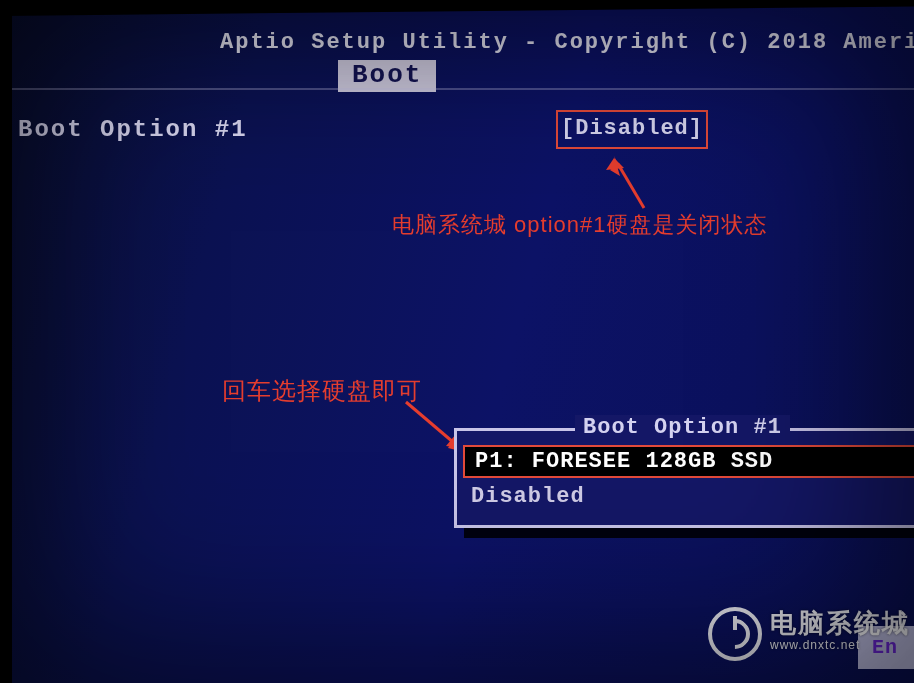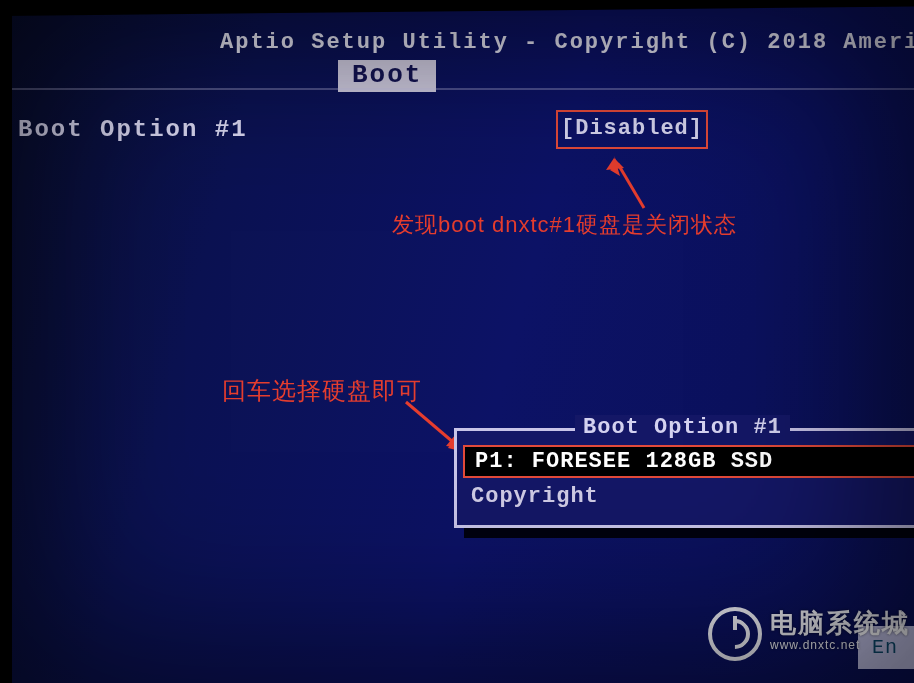--- a/index.html
+++ b/index.html
@@ -150,24 +150,24 @@
     margin-left: -8px;
     margin-right: -8px;
   }
 
   
   .keyhelp {
     position:absolute;
     right:0;
     bottom:14px;
     background:#bfbfe4;
-    color:#0c4a6e;
+    color:#6d28d9;
     padding:10px 0 10px 14px;
     width:42px;
-    font-weight:normal;
+    font-weight:bold;
     text-align:left;
   }
 
   
   .watermark {
     position:absolute;
     right:4px;
     bottom:22px;
     color:#ffffff;
     font-family: "Microsoft YaHei", sans-serif;
@@ -211,34 +211,34 @@
   <div class="setting-label">Boot Option #1</div>
 
   <div class="value-box">[Disabled]</div>
 
   <svg class="arrow" style="left:600px; top:146px; width:60px; height:70px;">
     <path class="arrow-path" d="M44,62 L18,18"></path>
     <polygon class="arrow-head" points="18,18 10,24 20,30 14,10"></polygon>
     <polygon class="arrow-head" points="14,12 6,24 24,22"></polygon>
   </svg>
 
-  <div class="anno anno1">发现boot dnxtc#1硬盘是关闭状态</div>
+  <div class="anno anno1">电脑系统城 option#1硬盘是关闭状态</div>
 
   <div class="anno anno2">回车选择硬盘即可</div>
 
   <svg class="arrow" style="left:400px; top:396px; width:80px; height:70px;">
     <path class="arrow-path" d="M6,6 L60,52"></path>
     <polygon class="arrow-head" points="60,52 46,50 56,38 70,62"></polygon>
     <polygon class="arrow-head" points="64,56 48,52 58,38"></polygon>
   </svg>
 
   <div class="popup">
     <div class="popup-title">Boot Option #1</div>
     <div class="popup-row highlight">P1: FORESEE 128GB SSD</div>
-    <div class="popup-row">Copyright</div>
+    <div class="popup-row">Disabled</div>
   </div>
 
   <div class="keyhelp">En</div>
 
   <div class="watermark">
     <div class="wm-logo"></div>
     <div class="wm-text">
       <span>电脑系统城</span>
       <span class="url">www.dnxtc.net</span>
     </div>

